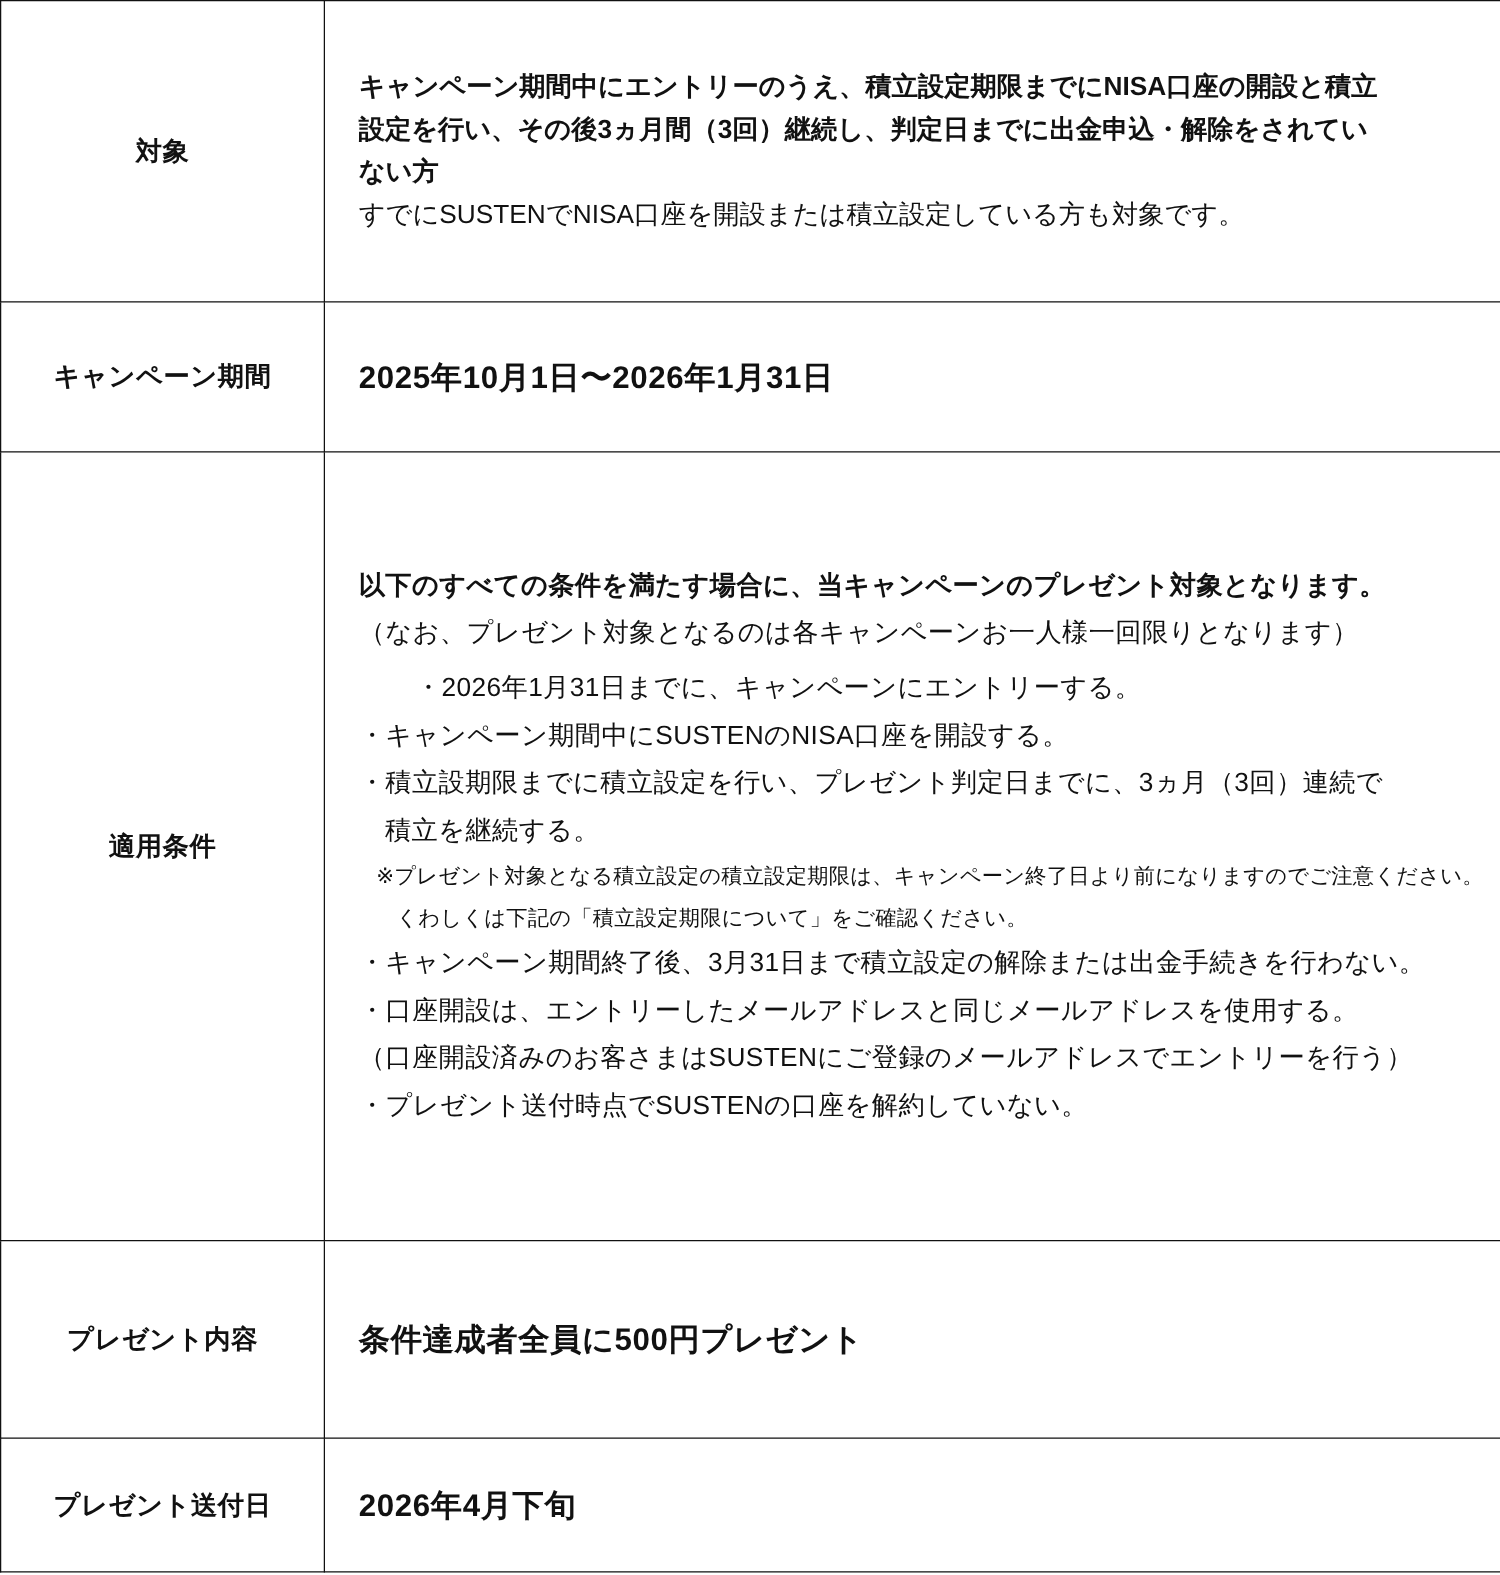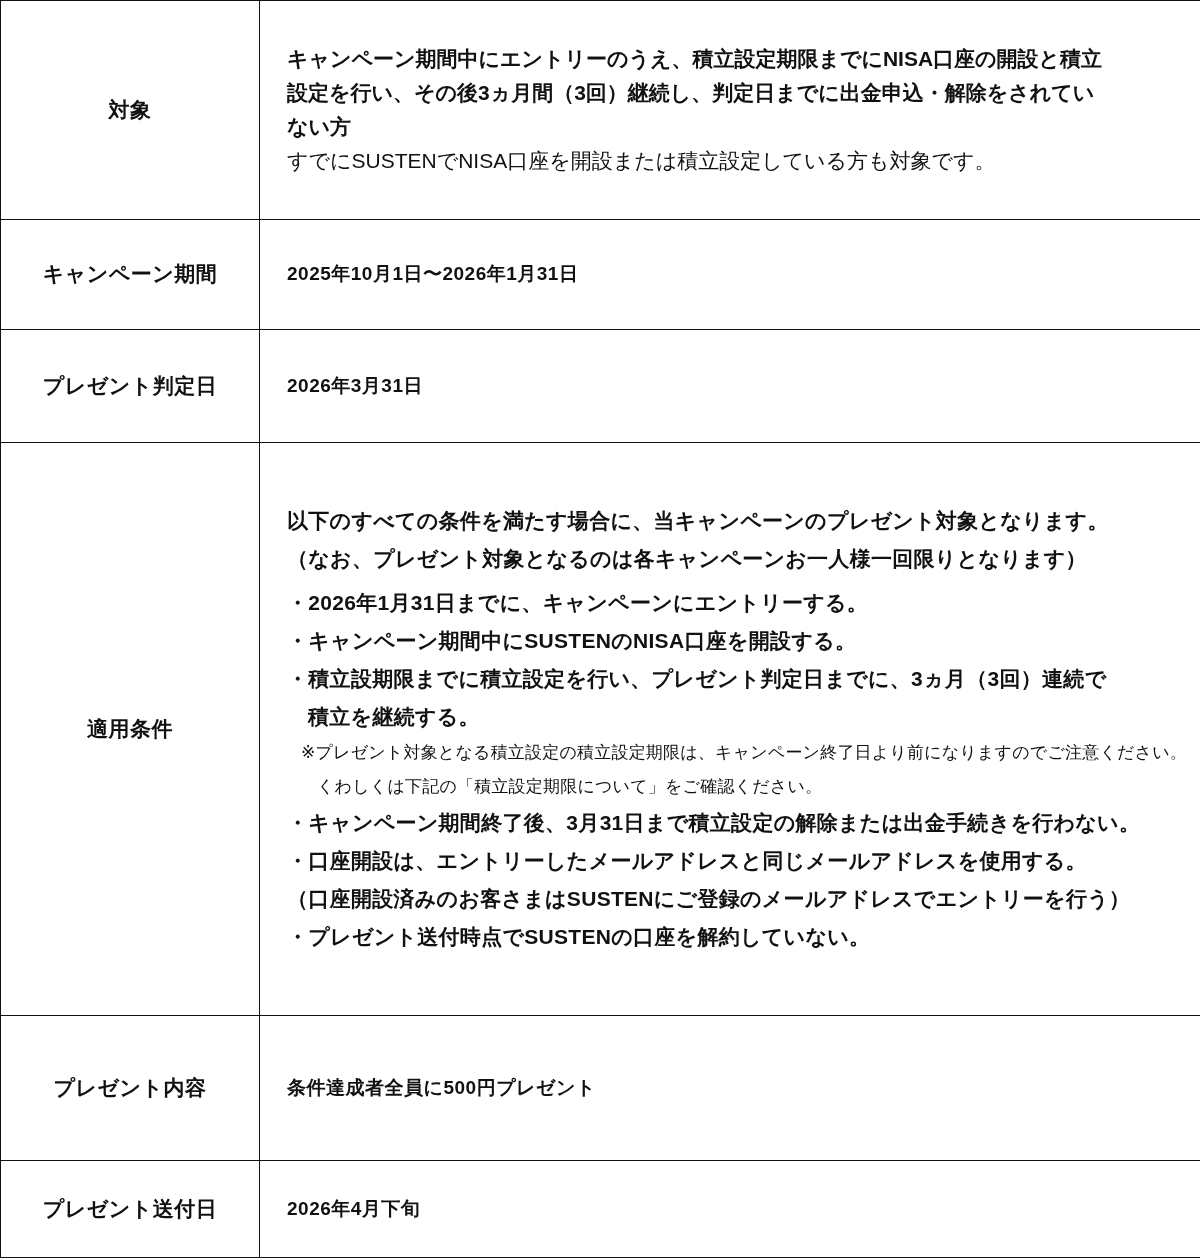--- a/index.html
+++ b/index.html
@@ -33,49 +33,49 @@
     text-align: center;
     font-size: 21px;
     font-weight: 700;
     letter-spacing: 0.5px;
     padding: 0 8px;
     margin-left: 29px;
   }
   td.value-cell {
     padding-left: 27px;
     padding-right: 28px;
-    font-size: 19px;
+    font-size: 25px;
     font-weight: 700;
     letter-spacing: 0.5px;
   }
   td.rich-cell {
     padding-left: 27px;
     padding-right: 24px;
     font-size: 21px;
   }
   .line {
     line-height: 34px;
     white-space: nowrap;
   }
   .b { font-weight: 700; }
   .n { font-weight: 400; }
 
   
   .cond-line {
     line-height: 38px;
     white-space: nowrap;
-    font-weight: 700;
+    font-weight: 400;
     letter-spacing: 0.3px;
   }
   .cond-intro { font-weight: 700; }
   .bullet {
     padding-left: 21px;
     text-indent: -21px;
   }
-  .bullet-first { margin-top: 6px; }
+  .bullet-first { margin-top: 6px; margin-left: 45px; }
   .bullet-cont { padding-left: 21px; }
   .fine {
     font-size: 17px;
     line-height: 34px;
     white-space: nowrap;
     font-weight: 400;
     padding-left: 14px;
     letter-spacing: 0.2px;
   }
   .fine-2 { padding-left: 30px; }
@@ -103,26 +103,20 @@
       </td>
     </tr>
 
     <tr style="height:102px;">
       <td class="label-cell">
         <span>キャンペーン期間</span>
       </td>
       <td class="value-cell">2025年10月1日〜2026年1月31日</td>
     </tr>
 
-    <tr style="height:105px;">
-      <td class="label-cell">
-        <span>プレゼント判定日</span>
-      </td>
-      <td class="value-cell">2026年3月31日</td>
-    </tr>
 
     <tr style="height:532px;">
       <td class="label-cell">
         <span>適用条件</span>
       </td>
       <td class="rich-cell">
         <div class="cond-line cond-intro">以下のすべての条件を満たす場合に、当キャンペーンのプレゼント対象となります。</div>
         <div class="cond-line">（なお、プレゼント対象となるのは各キャンペーンお一人様一回限りとなります）</div>
         <div class="cond-line bullet bullet-first">・2026年1月31日までに、キャンペーンにエントリーする。</div>
         <div class="cond-line bullet">・キャンペーン期間中にSUSTENのNISA口座を開設する。</div>

